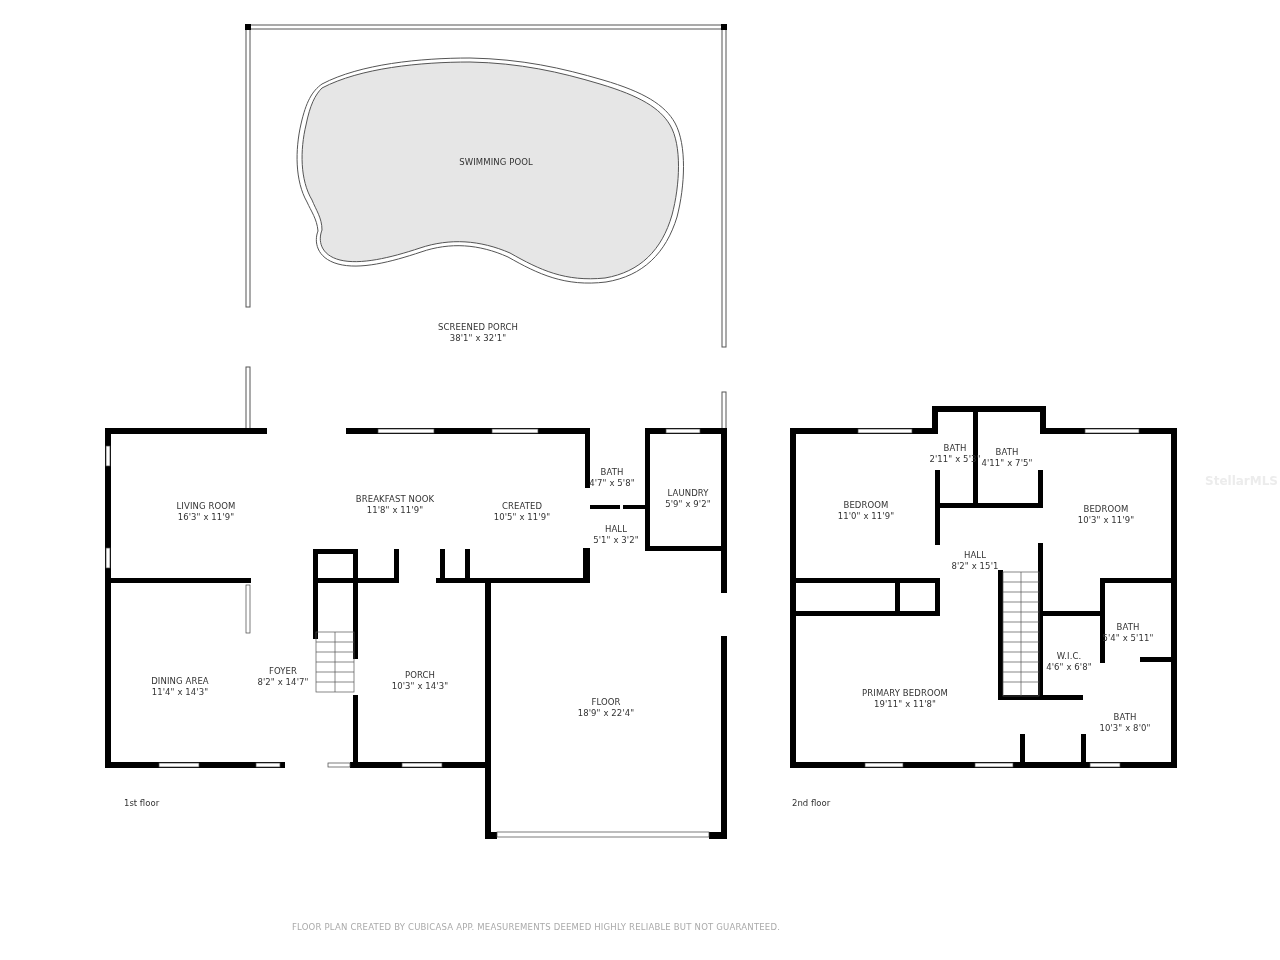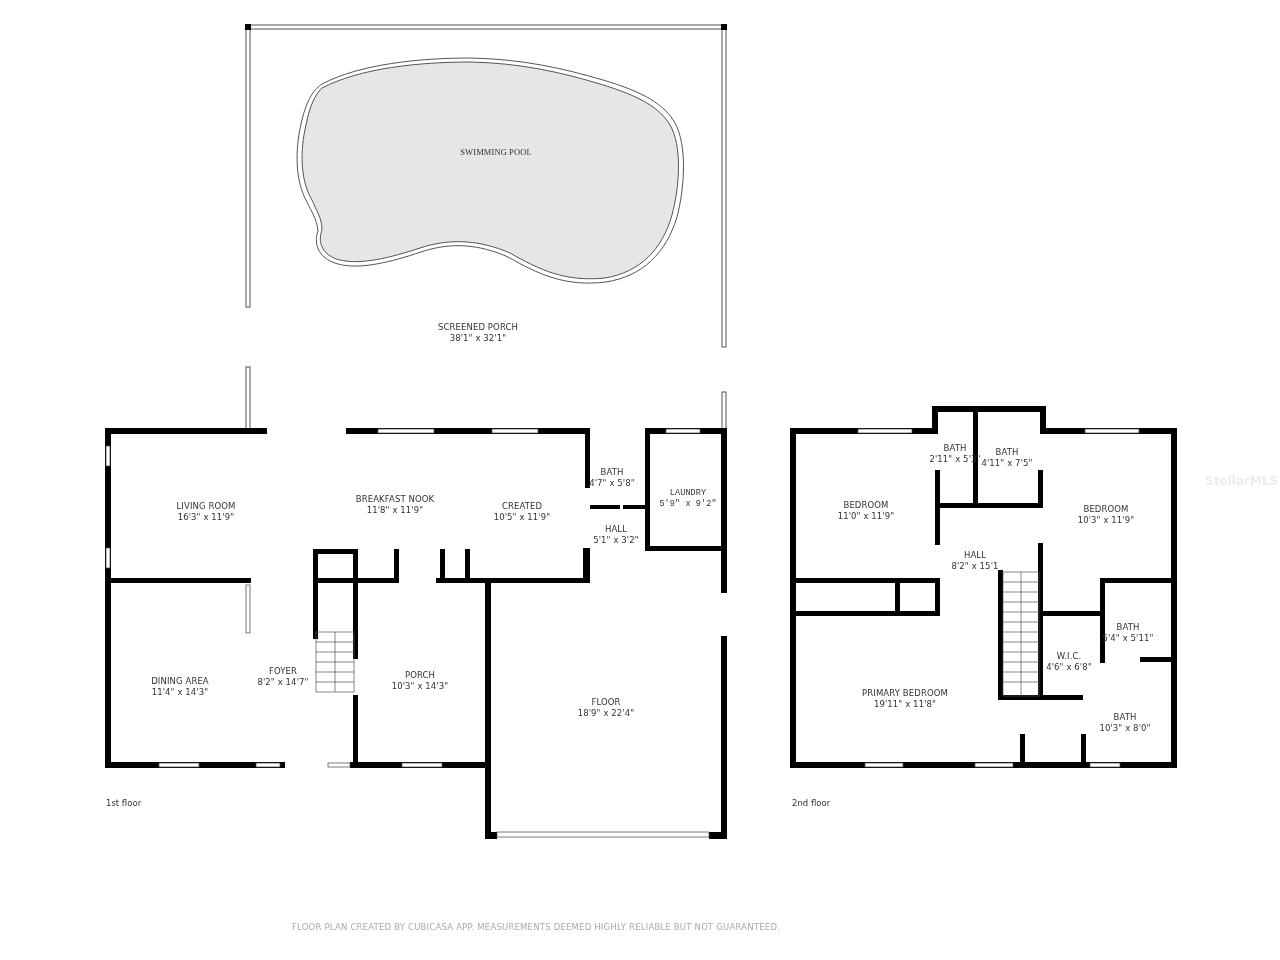--- a/index.html
+++ b/index.html
@@ -144,21 +144,21 @@
     <line x1="1003" y1="622" x2="1039" y2="622"></line>
       <line x1="1003" y1="632" x2="1039" y2="632"></line>
     <line x1="1003" y1="642" x2="1039" y2="642"></line>
       <line x1="1003" y1="652" x2="1039" y2="652"></line>
     <line x1="1003" y1="662" x2="1039" y2="662"></line>
       <line x1="1003" y1="672" x2="1039" y2="672"></line>
     <line x1="1003" y1="682" x2="1039" y2="682"></line>
   </g>
 </svg>
 
-<div class="lbl" style="left:496px;top:152px;font-family:Liberation Serif, serif;">
+<div class="lbl" style="left:496px;top:162px;">
     <span class="name">SWIMMING POOL</span>
   </div>
 <div class="lbl" style="left:478px;top:333px;">
     <span class="name">SCREENED PORCH</span>
     <span class="dim">38'1" x 32'1"</span>
   </div>
 <div class="lbl" style="left:206px;top:512px;">
     <span class="name">LIVING ROOM</span>
     <span class="dim">16'3" x 11'9"</span>
   </div>
@@ -167,21 +167,21 @@
     <span class="dim">11'8" x 11'9"</span>
   </div>
 <div class="lbl" style="left:522px;top:512px;">
     <span class="name">CREATED</span>
     <span class="dim">10'5" x 11'9"</span>
   </div>
 <div class="lbl" style="left:612px;top:478px;">
     <span class="name">BATH</span>
     <span class="dim">4'7" x 5'8"</span>
   </div>
-<div class="lbl" style="left:688px;top:499px;font-family:Liberation Mono, monospace;">
+<div class="lbl" style="left:688px;top:499px;">
     <span class="name">LAUNDRY</span>
     <span class="dim">5'9" x 9'2"</span>
   </div>
 <div class="lbl" style="left:616px;top:535px;">
     <span class="name">HALL</span>
     <span class="dim">5'1" x 3'2"</span>
   </div>
 <div class="lbl" style="left:180px;top:681px;margin-top:6px;">
     <span class="name">DINING AREA</span>
     <span class="dim">11'4" x 14'3"</span>
@@ -229,16 +229,16 @@
   </div>
 <div class="lbl" style="left:905px;top:699px;">
     <span class="name">PRIMARY BEDROOM</span>
     <span class="dim">19'11" x 11'8"</span>
   </div>
 <div class="lbl" style="left:1125px;top:723px;">
     <span class="name">BATH</span>
     <span class="dim">10'3" x 8'0"</span>
   </div>
 
-<div class="floor-caption" style="left:106px;top:798px;text-align:right;">1st floor</div>
+<div class="floor-caption" style="left:124px;top:798px;text-align:right;">1st floor</div>
 <div class="floor-caption" style="left:792px;top:798px;">2nd floor</div>
 <div class="watermark">StellarMLS</div>
 <div class="disclaimer">FLOOR PLAN CREATED BY CUBICASA APP. MEASUREMENTS DEEMED HIGHLY RELIABLE BUT NOT GUARANTEED.</div>
 
 </body></html>

